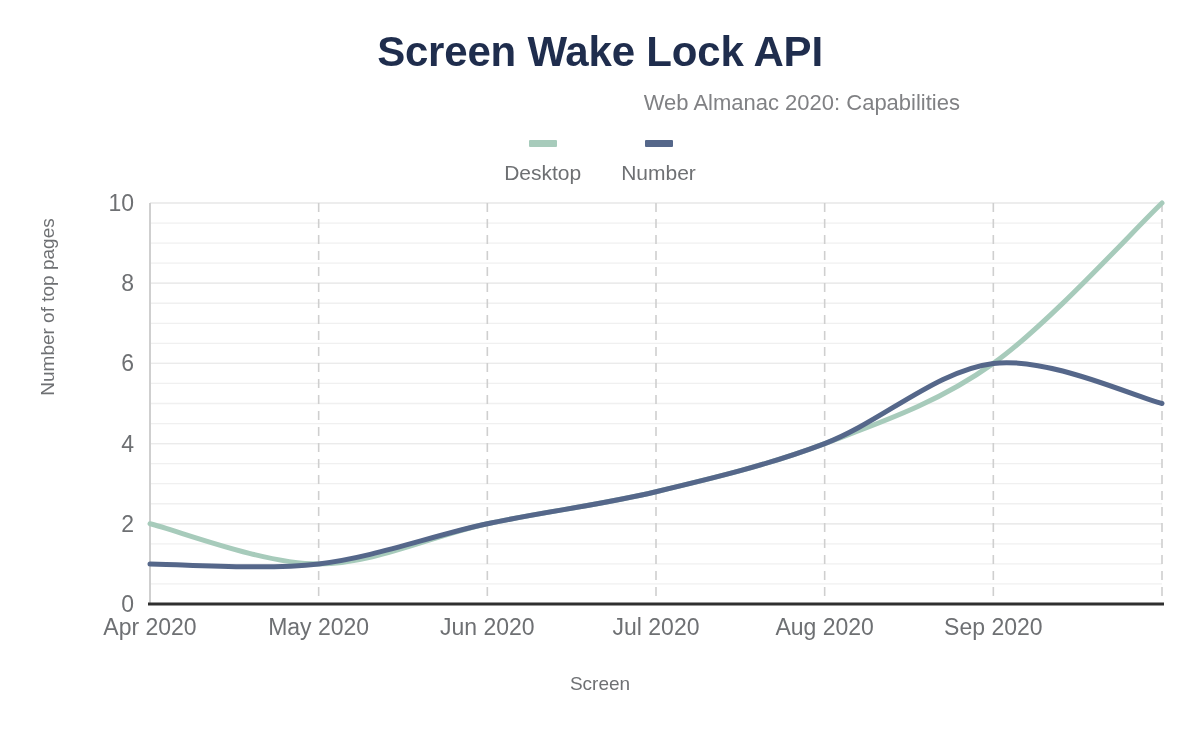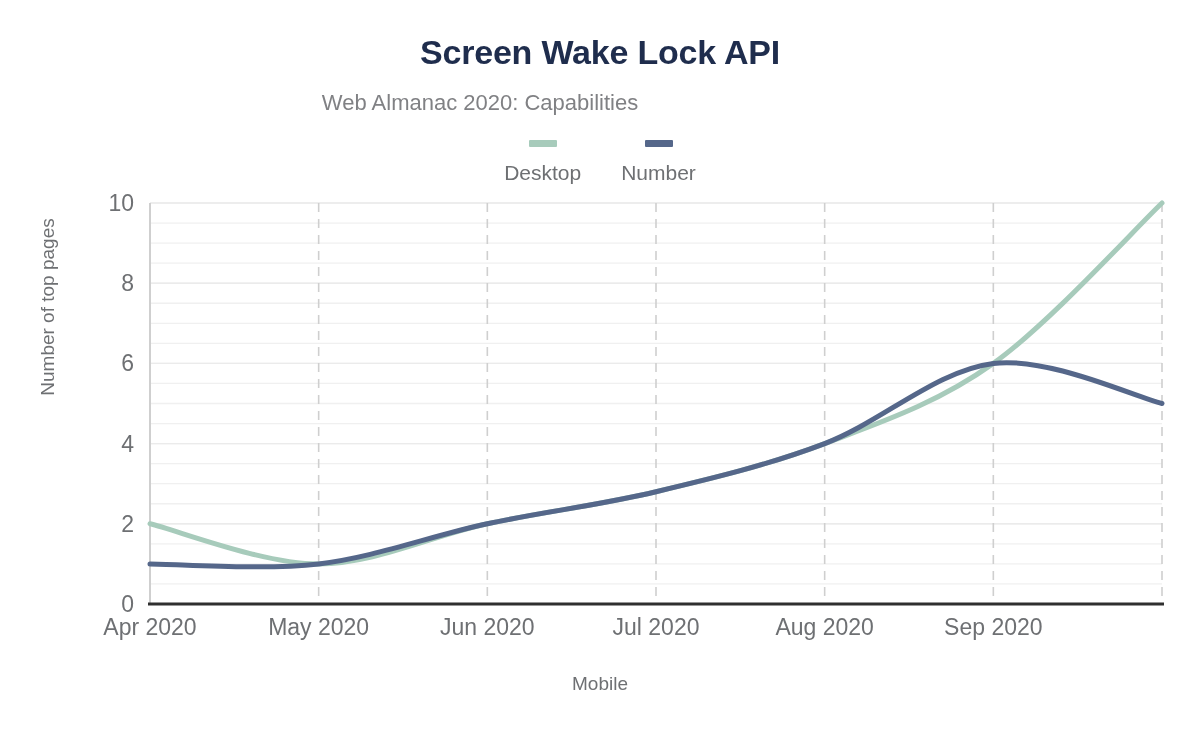--- a/index.html
+++ b/index.html
@@ -21,33 +21,33 @@
     background: #ffffff;
   }
 
   
   .chart-title {
     position: absolute;
     top: 30px;
     left: 0;
     width: 1200px;
     text-align: center;
-    font-size: 34px;
+    font-size: 42px;
     font-weight: 700;
     color: #1f2d4d;
     letter-spacing: -0.2px;
     line-height: 44px;
     white-space: nowrap;
   }
   .chart-subtitle {
     position: absolute;
     top: 88px;
     left: 0;
     width: 960px;
-    text-align: center;
+    text-align: right;
     font-size: 22px;
     font-weight: 400;
     color: #808184;
     line-height: 30px;
     white-space: nowrap;
   }
 
   
   .legend {
     position: absolute;
@@ -188,15 +188,15 @@
         <text x="993.3333333333333" y="635" text-anchor="middle" font-size="23" fill="#6e7073" font-family="&quot;Liberation Sans&quot;, sans-serif">Sep 2020</text>
       </g>
     <g id="series-lines">
         <path d="M 150 523.8 C 178.11111111111111 530.4833333333333, 262.4444444444444 563.9, 318.66666666666663 563.9 C 374.88888888888886 563.9, 431.1111111111111 535.8299999999999, 487.3333333333333 523.8 C 543.5555555555555 511.77, 599.7777777777778 505.0866666666667, 656 491.72 C 712.2222222222222 478.35333333333335, 768.4444444444445 464.9866666666667, 824.6666666666666 443.6 C 880.8888888888888 422.21333333333337, 937.1111111111111 403.5, 993.3333333333333 363.4 C 1049.5555555555554 323.29999999999995, 1133.888888888889 229.73333333333332, 1162 203" fill="none" stroke="#a7cbbb" stroke-width="5" stroke-linecap="round" stroke-linejoin="round"></path>
         <path d="M 150 563.9 C 178.11111111111111 563.9, 262.4444444444444 570.5833333333333, 318.66666666666663 563.9 C 374.88888888888886 557.2166666666667, 431.1111111111111 535.8299999999999, 487.3333333333333 523.8 C 543.5555555555555 511.77, 599.7777777777778 505.0866666666667, 656 491.72 C 712.2222222222222 478.35333333333335, 768.4444444444445 464.9866666666667, 824.6666666666666 443.6 C 880.8888888888888 422.21333333333337, 937.1111111111111 370.0833333333333, 993.3333333333333 363.4 C 1049.5555555555554 356.71666666666664, 1133.888888888889 396.81666666666666, 1162 403.5" fill="none" stroke="#55678a" stroke-width="5" stroke-linecap="round" stroke-linejoin="round"></path>
       </g>
   </svg>
 
   <div class="axis-title-y">Number of top pages</div>
 
-  <div class="axis-title-x">Mobile</div>
+  <div class="axis-title-x">Screen</div>
 
 </div>
 
 </body></html>

